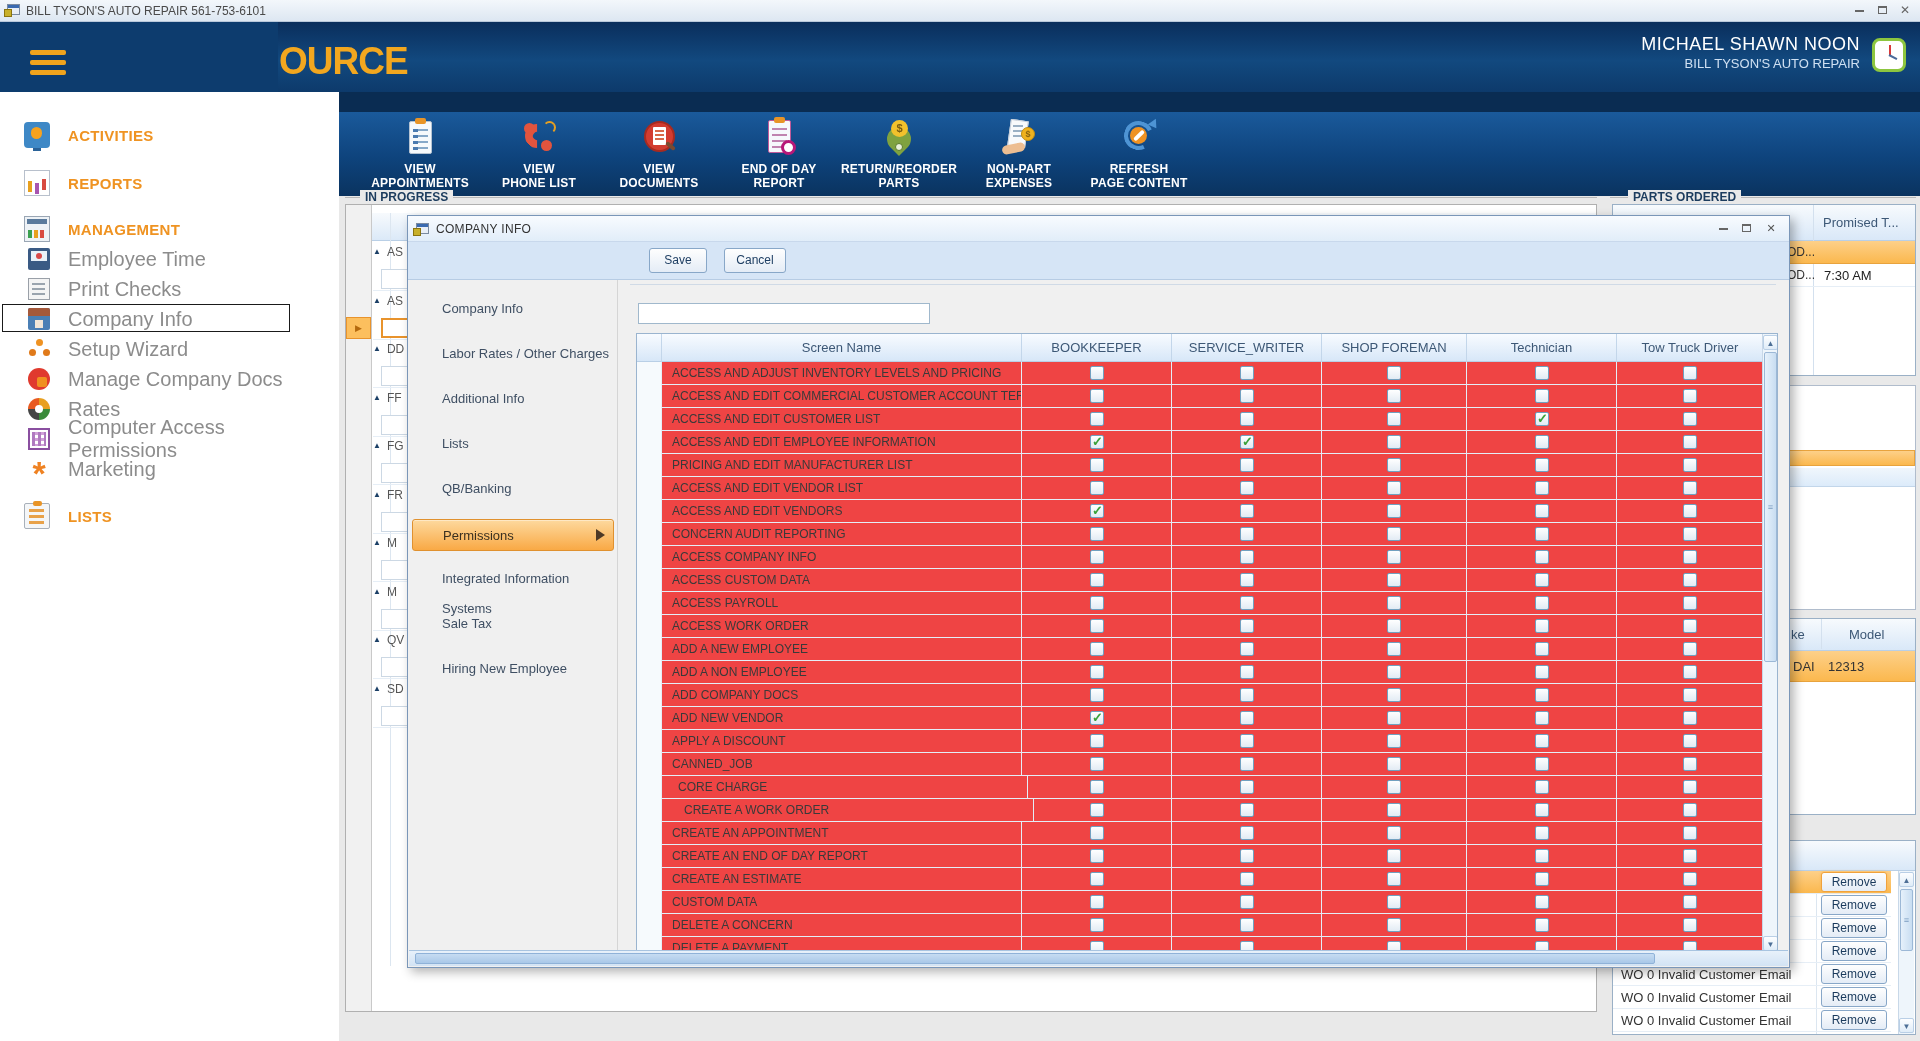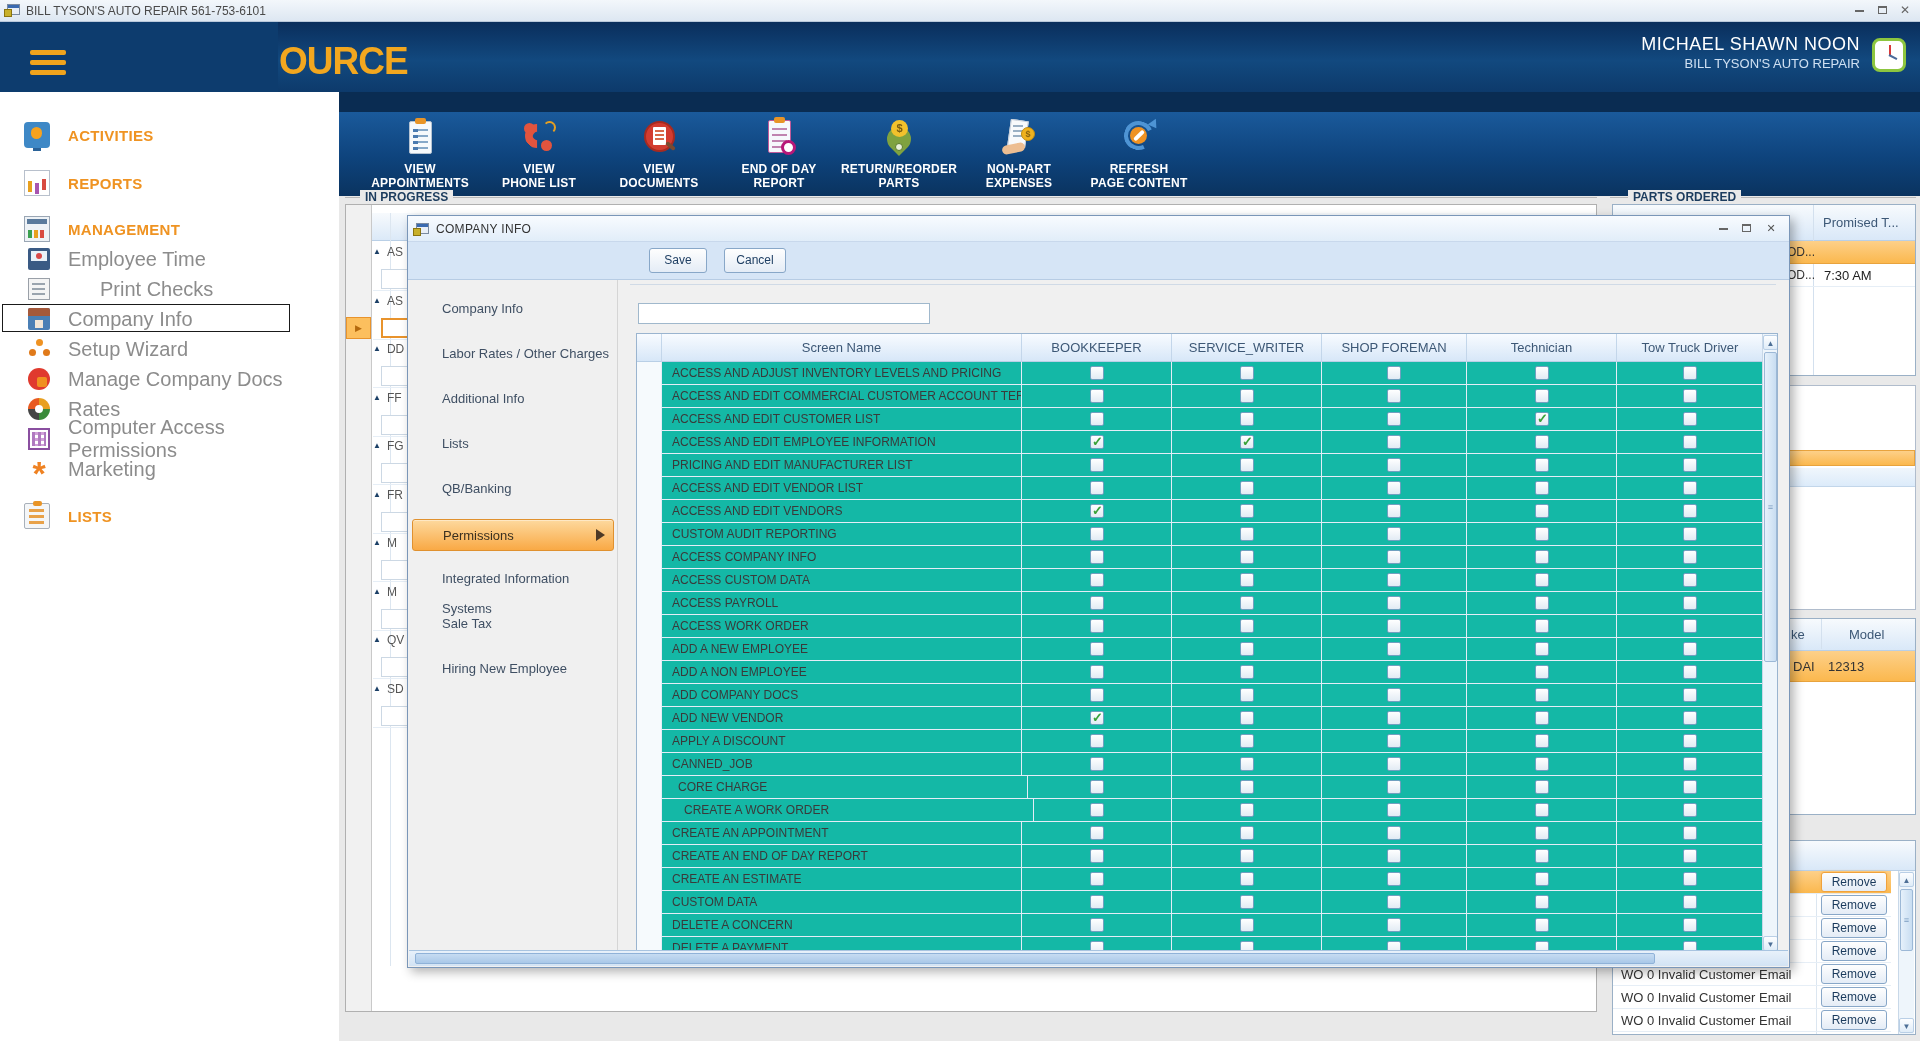--- a/index.html
+++ b/index.html
@@ -190,21 +190,21 @@
   .dlg-nav{position:absolute;left:0;top:0;width:210px;height:100%;border-right:1px solid #d5d5d5;}
   .nav-item{position:absolute;left:4px;width:202px;height:30px;font-size:13px;color:#3f4f63;line-height:30px;
             padding-left:30px;cursor:pointer;}
   .nav-item.selected{background:linear-gradient(#fdd99e,#f9a945);border:1px solid #e0912f;border-radius:3px;
             color:#3a3020;box-shadow:inset 0 1px 0 #fee8c4;height:32px;line-height:31px;}
   .nav-item.selected::after{content:"";position:absolute;right:2px;top:9px;border:6px solid transparent;border-left:9px solid #4d3926;}
   .dlg-content{position:absolute;left:210px;top:0;right:0;height:100%;}
   .dlg-sep{position:absolute;left:12px;top:4px;width:1146px;height:1px;background:#d0dae6;}
   .search-box{position:absolute;left:20px;top:23px;width:292px;height:21px;border:1px solid #a0b8cc;background:#fff;
               font-size:12px;padding:0 4px;font-family:"Liberation Sans",sans-serif;}
-  .perm-table{position:absolute;left:18px;top:53px;width:1142px;height:618px;background:#14b8a6;border:1px solid #9ab4cf;overflow:hidden;}
+  .perm-table{position:absolute;left:18px;top:53px;width:1142px;height:618px;background:#ef4444;border:1px solid #9ab4cf;overflow:hidden;}
   .pt-headrow{position:absolute;left:0;top:0;width:1127px;height:28px;background:linear-gradient(#f8fbff,#d7e7f8);
               border-bottom:1px solid #b9cfe6;}
   .pt-hcell{position:absolute;top:0;height:28px;font-size:13px;color:#3d5876;text-align:center;line-height:28px;
             border-right:1px solid #c3d6ea;overflow:hidden;white-space:nowrap;}
   .pt-rows{position:absolute;left:0;top:28px;width:1127px;height:590px;overflow:hidden;}
   .pt-row{position:relative;width:1127px;height:23px;border-bottom:1px solid #e4edf7;}
   .pt-cell{position:absolute;top:0;height:23px;border-right:1px solid #e4edf7;}
   .pt-stub{background:#f6fafd;}
   .pt-name{font-size:12px;color:#3a3a3a;line-height:22px;padding-left:10px;white-space:nowrap;overflow:hidden;}
   .cb{position:absolute;left:50%;top:4px;margin-left:-7px;width:14px;height:14px;border:1px solid #70a0c0;
@@ -252,21 +252,21 @@
         <span class="snav-label">REPORTS</span>
       </div>
       <div class="snav-item section" style="top: 122px;">
         <span class="sicon si-management"></span>
         <span class="snav-label">MANAGEMENT</span>
       </div>
       <div class="snav-item child" style="top: 154px;">
         <span class="sicon si-employee-time"></span>
         <span class="snav-label">Employee Time</span>
       </div>
-      <div class="snav-item child" style="top: 184px; gap: 32px;">
+      <div class="snav-item child" style="top: 184px;">
         <span class="sicon si-print-checks"></span>
         <span class="snav-label">Print Checks</span>
       </div>
       <div class="snav-item child" style="top: 214px;">
         <span class="sicon si-company-info"></span>
         <span class="snav-label">Company Info</span>
         <div class="selbox"></div>
       </div>
       <div class="snav-item child" style="top: 244px;">
         <span class="sicon si-setup-wizard"></span>
@@ -657,21 +657,21 @@
                 </div>
                 <div class="pt-cell" style="left: 830px; width: 150px;">
                   <span class="cb"></span>
                 </div>
                 <div class="pt-cell" style="left: 980px; width: 147px;">
                   <span class="cb"></span>
                 </div>
               </div>
               <div class="pt-row">
                 <div class="pt-cell pt-stub" style="left: 0px; width: 25px;"></div>
-                <div class="pt-cell pt-name" style="left: 25px; width: 360px;">CUSTOM AUDIT REPORTING</div>
+                <div class="pt-cell pt-name" style="left: 25px; width: 360px;">CONCERN AUDIT REPORTING</div>
                 <div class="pt-cell" style="left: 385px; width: 150px;">
                   <span class="cb"></span>
                 </div>
                 <div class="pt-cell" style="left: 535px; width: 150px;">
                   <span class="cb"></span>
                 </div>
                 <div class="pt-cell" style="left: 685px; width: 145px;">
                   <span class="cb"></span>
                 </div>
                 <div class="pt-cell" style="left: 830px; width: 150px;">

